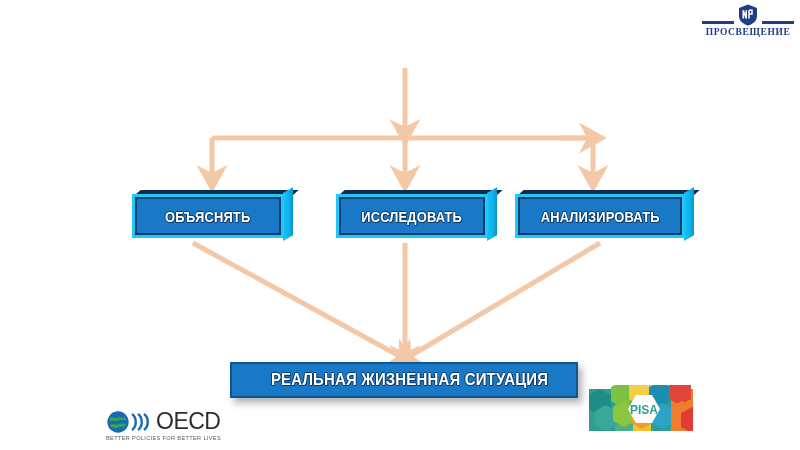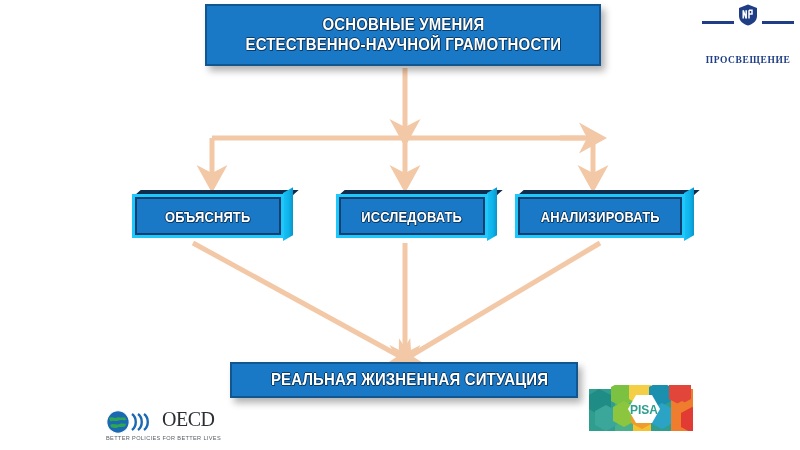--- a/index.html
+++ b/index.html
@@ -114,41 +114,40 @@
   #prosv-logo .rule.r { right: 2px; width: 32px; }
   #prosv-logo .wordmark {
     position: absolute;
     left: 0; right: 0; top: 23px;
     text-align: center;
     font-family: "Liberation Serif", serif;
     font-weight: bold;
     font-size: 9.5px;
     letter-spacing: .6px;
     color: #1f3e85;
-    margin-top: 28px;
   }
 
   
   #oecd-logo {
     position: absolute;
     left: 106px; top: 408px;
     width: 124px; height: 38px;
   }
   #oecd-logo .globe {
     position: absolute; left: 0; top: 2px;
     width: 24px; height: 24px;
   }
   #oecd-logo .swoosh {
     position: absolute; left: 25px; top: 5px;
     width: 20px; height: 18px;
   }
   #oecd-logo .oecdtext {
-    position: absolute; left: 56px; top: 0px;
-    font-family: Liberation Serif, serif;
-    font-size: 20px;
+    position: absolute; left: 50px; top: 0px;
+    font-family: Liberation Sans, sans-serif;
+    font-size: 23px;
     letter-spacing: -.5px;
     color: #2b2f33;
   }
   #oecd-logo .tagline {
     position: absolute; left: 0; top: 27px;
     font-size: 5.6px;
     letter-spacing: .35px;
     color: #5b6166;
     white-space: nowrap;
   }
@@ -186,26 +185,20 @@
       <path d="M405,138 L405,178" marker-end="url(#ah)"></path>
 
       <path d="M593,140 L593,178" marker-end="url(#ah)"></path>
 
       <path d="M193,243 L403,358" marker-end="url(#ah)"></path>
       <path d="M405,243 L405,358" marker-end="url(#ah)"></path>
       <path d="M600,243 L407,358" marker-end="url(#ah)"></path>
     </g>
   </svg>
 
-  <div id="header-box" class="flatbox" style="left:205px; top:4px; width:396px; height:62px;">
-    <div class="lbl">
-      <div>ОСНОВНЫЕ УМЕНИЯ</div>
-      <div>ЕСТЕСТВЕННО-НАУЧНОЙ ГРАМОТНОСТИ</div>
-    </div>
-  </div>
 
   <div class="box3d" style="left:132px; top:190px; width:152px; height:48px;">
     <div class="topedge"></div>
     <div class="sideedge"></div>
     <div class="face">
       <span class="lbl">ОБЪЯСНЯТЬ</span>
     </div>
   </div>
 
   <div class="box3d" style="left:336px; top:190px; width:152px; height:48px;text-decoration:underline;">

